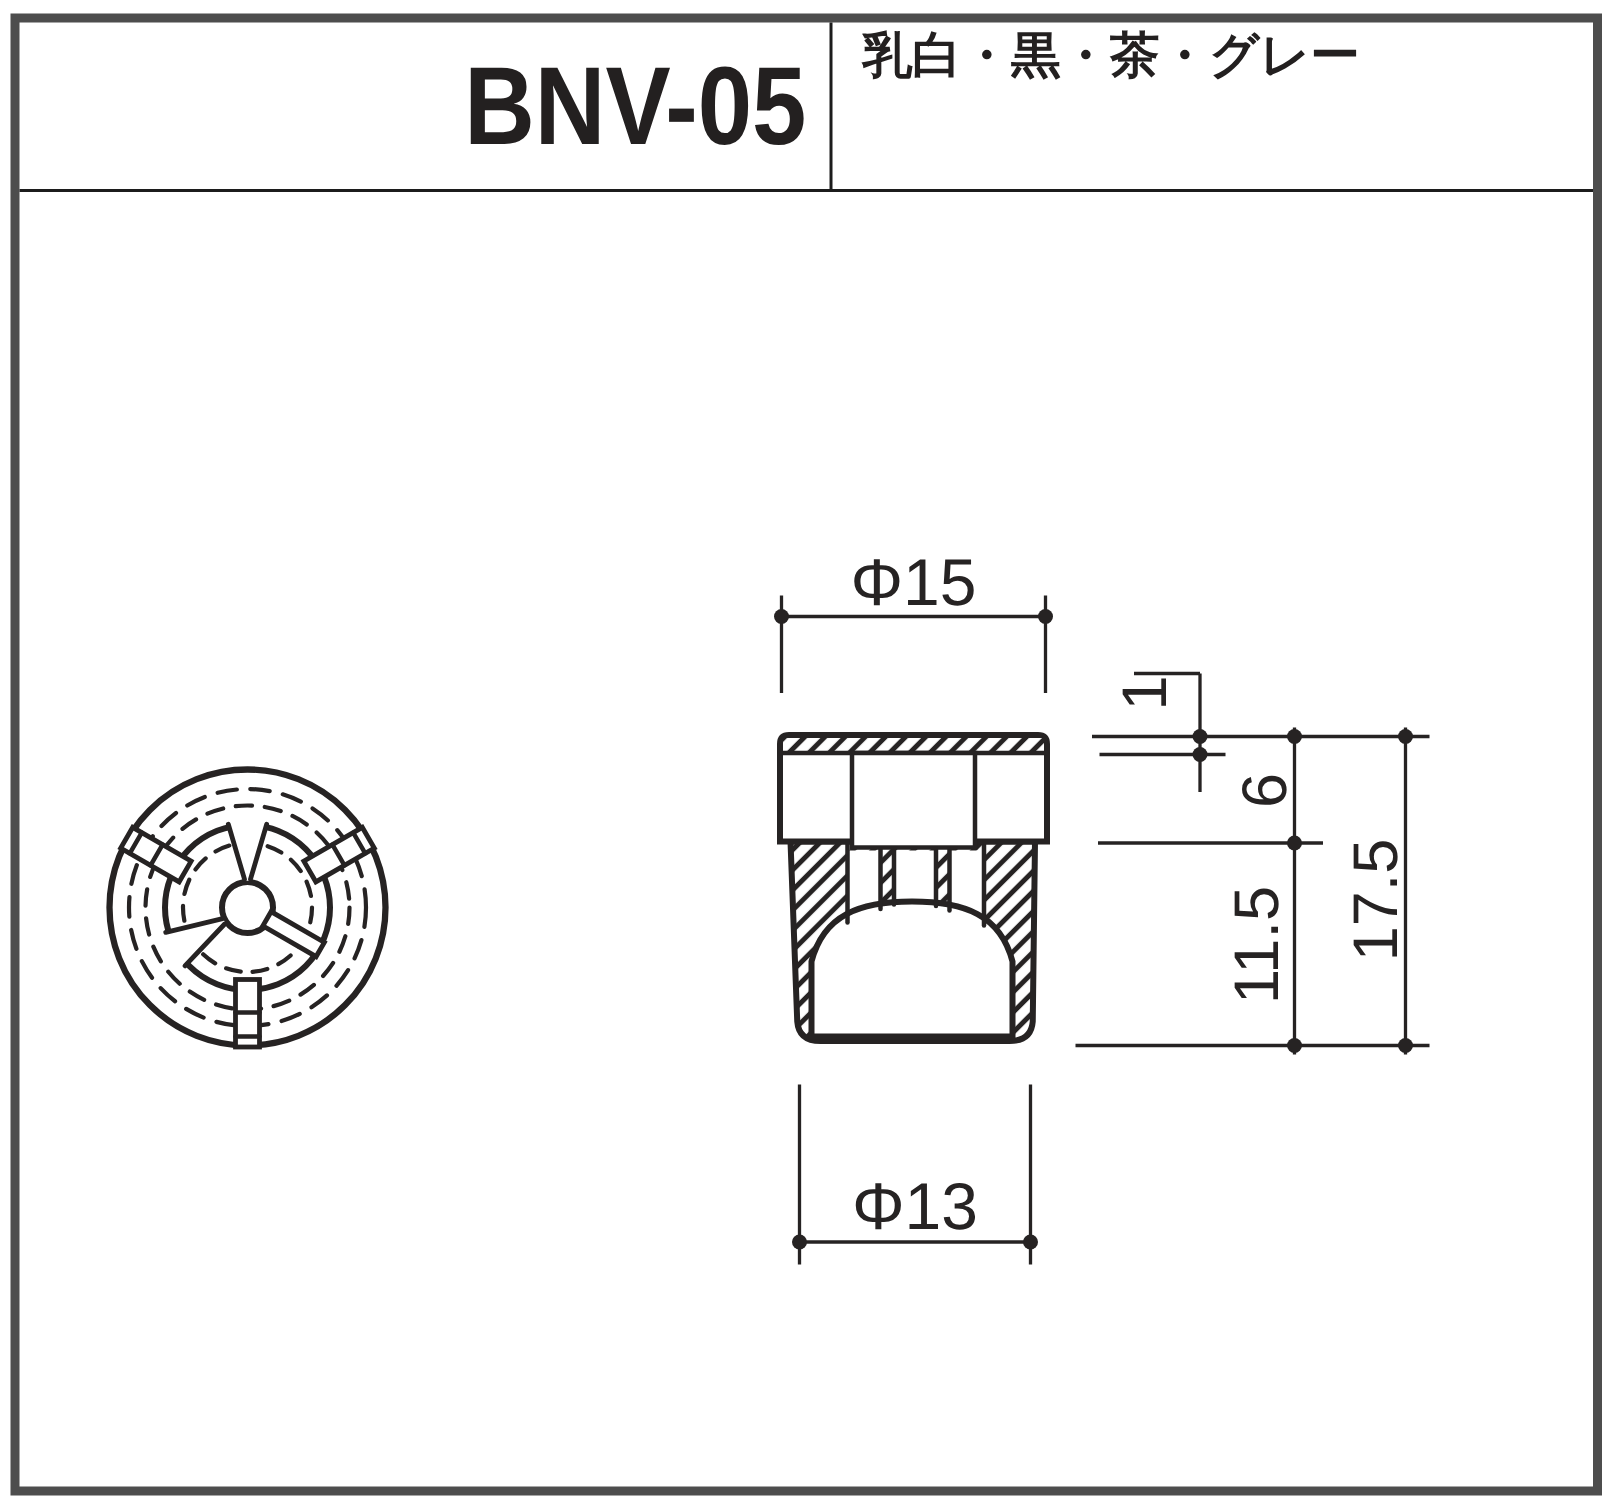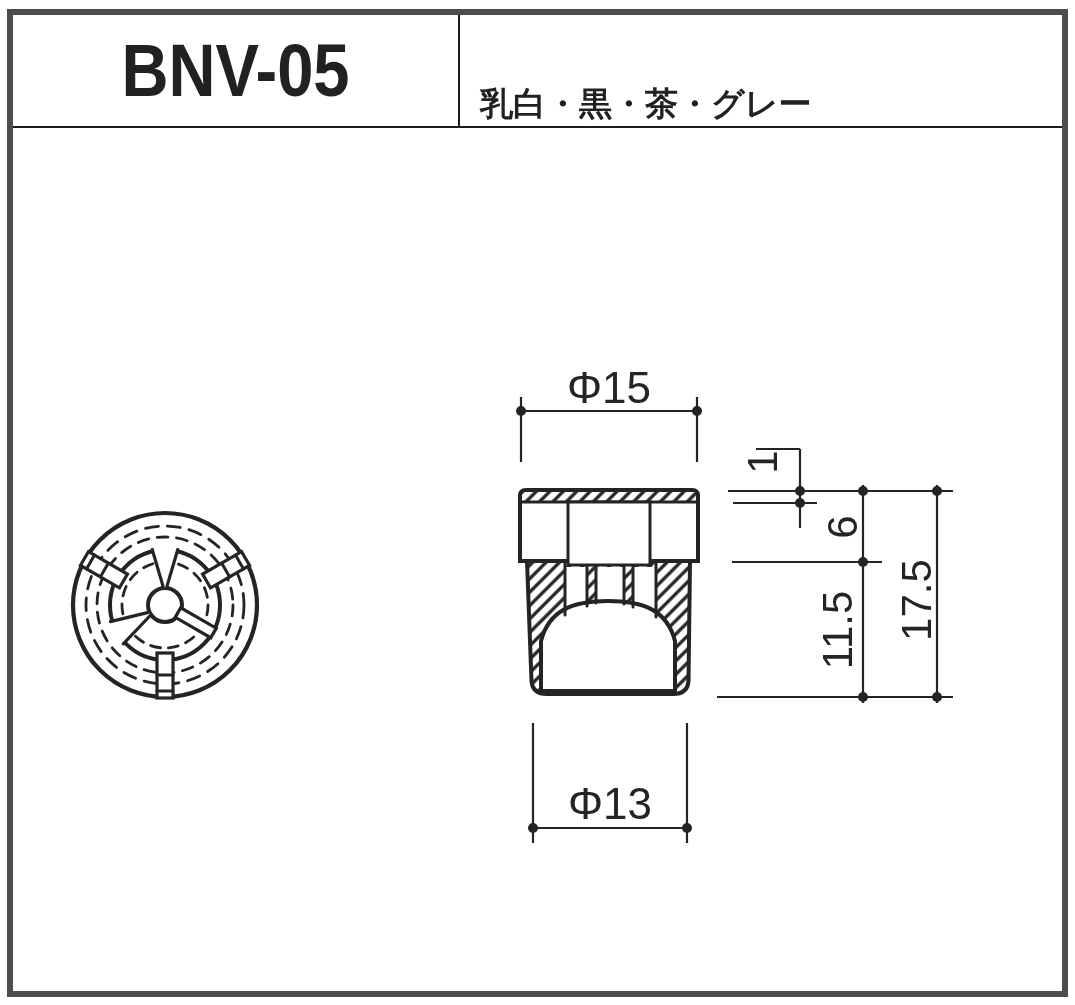--- a/index.html
+++ b/index.html
@@ -10,29 +10,29 @@
   .frame{
     position:absolute;left:7px;top:9px;width:1061px;height:988px;
     box-sizing:border-box;border:6px solid #4d4d4d;background:#ffffff;
   }
   .titleblock{
     position:absolute;left:0;top:0;width:100%;height:113px;
     box-sizing:border-box;border-bottom:2px solid #1c1c1c;
     display:flex;flex-direction:row;
   }
   .model-cell{
-    width:447px;box-sizing:border-box;border-right:2px solid #1c1c1c;
-    display:flex;align-items:center;justify-content:center;
+    width:542px;box-sizing:border-box;border-right:2px solid #1c1c1c;
+    display:flex;align-items:center;justify-content:flex-end;
   }
   .model-title{
     font-size:74px;font-weight:bold;letter-spacing:0px;color:#232020;
     transform:scaleX(.88);white-space:nowrap;
   }
   .spec-cell{
-    flex:1;display:flex;flex-direction:column;justify-content:flex-end;
+    flex:1;display:flex;flex-direction:column;justify-content:flex-start;
     padding-left:20px;gap:2px;
   }
   .spec-line{
     font-size:33px;font-weight:bold;color:#232020;line-height:44px;white-space:nowrap;
   }
   svg.drawing{position:absolute;left:0;top:0;}
   svg text{font-family:"Liberation Sans", sans-serif;fill:#262323;}
 </style>
 </head>
 <body>

